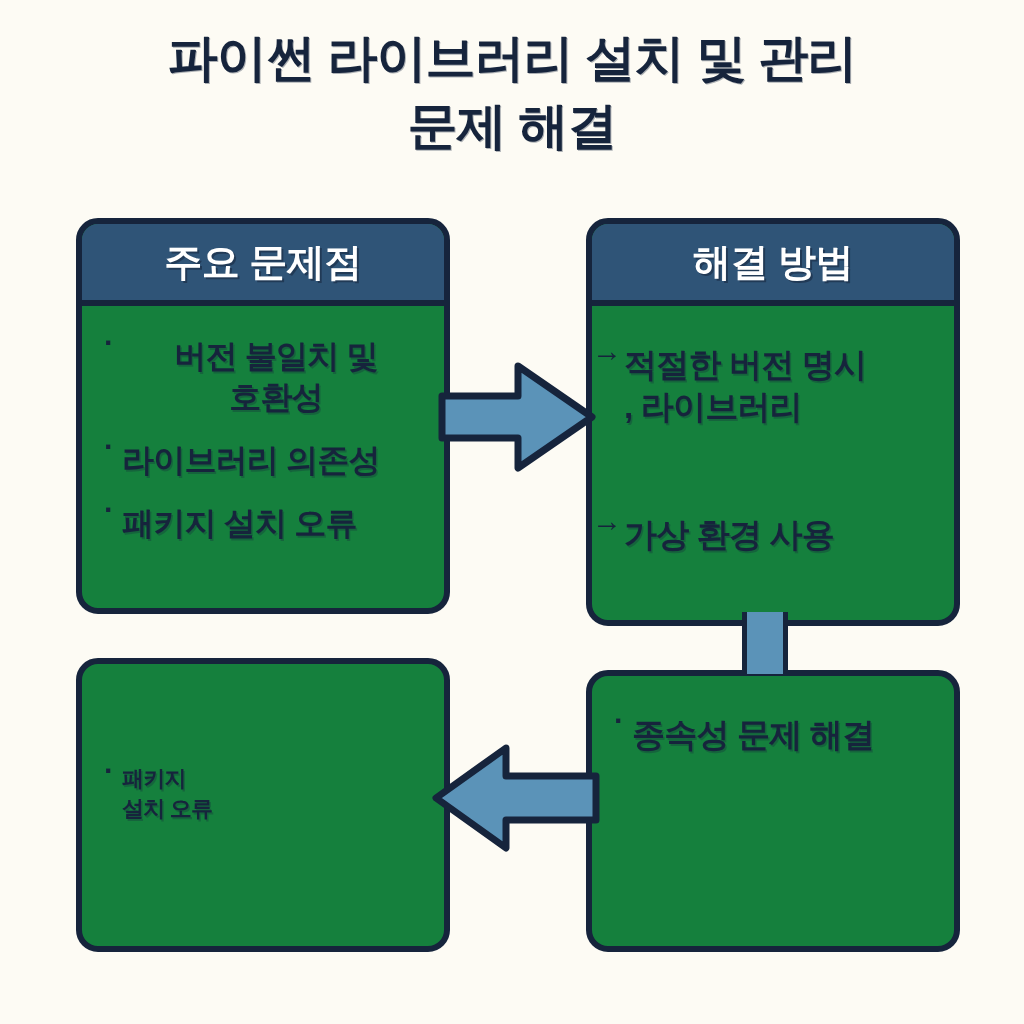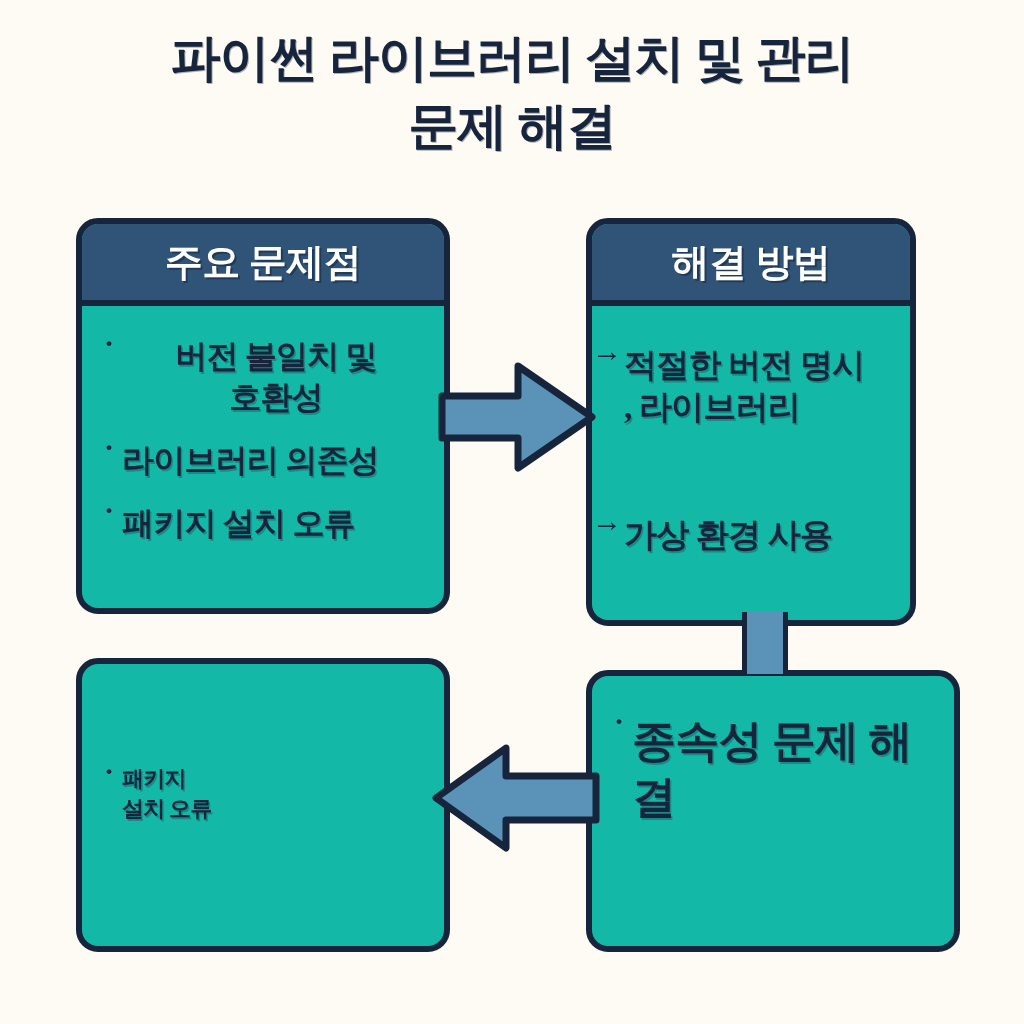--- a/index.html
+++ b/index.html
@@ -11,21 +11,20 @@
     height: 1024px;
     background: #fdfbf4;
     font-family: "Liberation Sans", "DejaVu Sans", sans-serif;
     overflow: hidden;
   }
   .canvas {
     position: relative;
     width: 1024px;
     height: 1024px;
     background: #fdfbf4;
-    font-family: Liberation Serif, serif;
   }
 
   
   .title {
     position: absolute;
     left: 0;
     top: 24px;
     width: 1024px;
     text-align: center;
     font-size: 50px;
@@ -33,21 +32,21 @@
     line-height: 1.36;
     letter-spacing: -1px;
     color: #16243c;
     text-shadow: 1px 1px 0 rgba(22,36,60,0.35);
     white-space: pre-line;
   }
 
   
   .box {
     position: absolute;
-    background: #14b8a6;
+    background: #15803d;
     border: 6px solid #16243c;
     border-radius: 22px;
     box-sizing: border-box;
     overflow: hidden;
   }
   .box-header {
     height: 82px;
     background: #2f5477;
     border-bottom: 6px solid #16243c;
     display: flex;
@@ -102,35 +101,35 @@
     text-shadow: 1.5px 1.5px 0 rgba(22,36,60,0.3);
     white-space: pre-line;
     margin-top: 12px;
   }
   .bullet-text.center {
     text-align: center;
   }
 
   
   #box-problems { left: 76px;  top: 218px; width: 374px; height: 396px; }
-  #box-solutions{ left: 586px; top: 218px; width: 330px; height: 408px; }
+  #box-solutions{ left: 586px; top: 218px; width: 374px; height: 408px; }
   #box-result   { left: 76px;  top: 658px; width: 374px; height: 294px; }
   #box-depend   { left: 586px; top: 670px; width: 374px; height: 282px; }
 
   #box-problems .bullet-text { font-size: 32px; }
   #box-solutions .box-body { padding-top: 26px; padding-left: 24px; }
   #box-solutions .bullet-row { margin-bottom: 0; }
   #box-solutions .bullet-text { font-size: 33px; }
   #box-solutions .gap { height: 74px; }
 
   #box-result .box-body { padding: 88px 10px 10px 14px; }
   #box-result .bullet-text { font-size: 22px; line-height: 1.35; }
 
   #box-depend .box-body { padding: 26px 10px 10px 14px; }
-  #box-depend .bullet-text { font-size: 44px; }
+  #box-depend .bullet-text { font-size: 33px; }
 
   
   .arrow-svg {
     position: absolute;
     overflow: visible;
   }
   #arrow-right { left: 440px; top: 358px; }
   #arrow-left  { left: 432px; top: 742px; }
 
   .connector-v {

